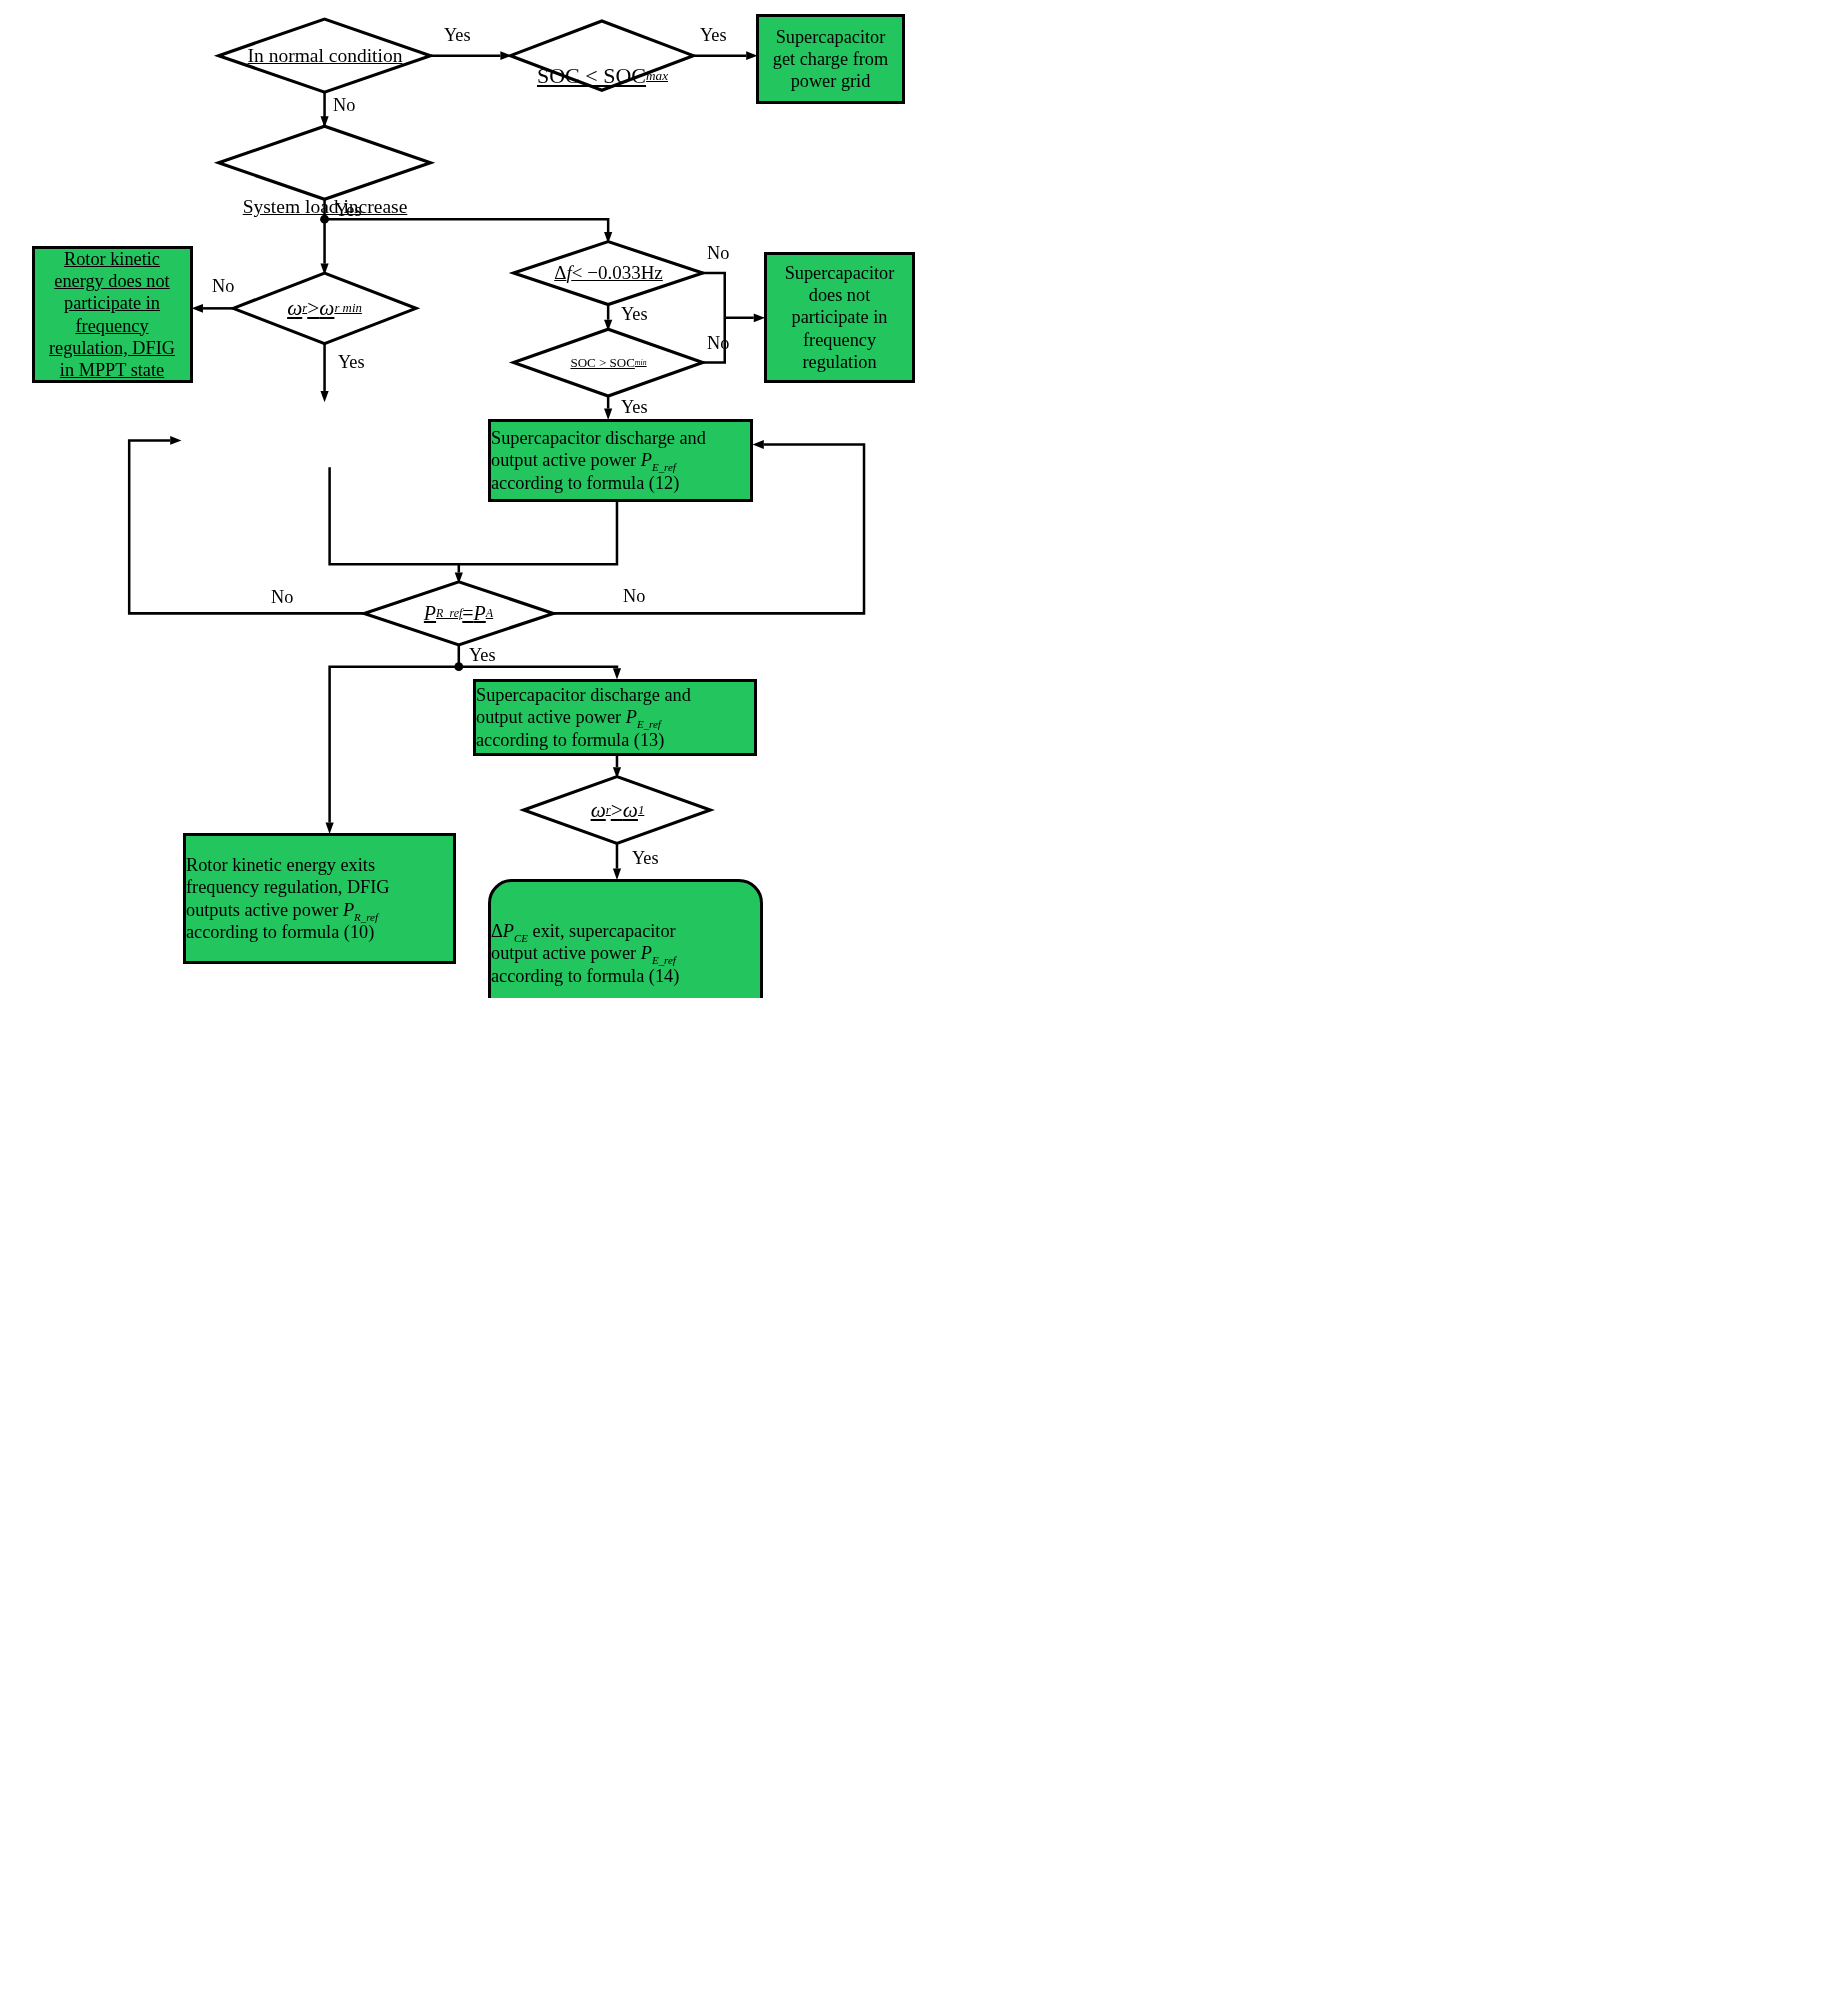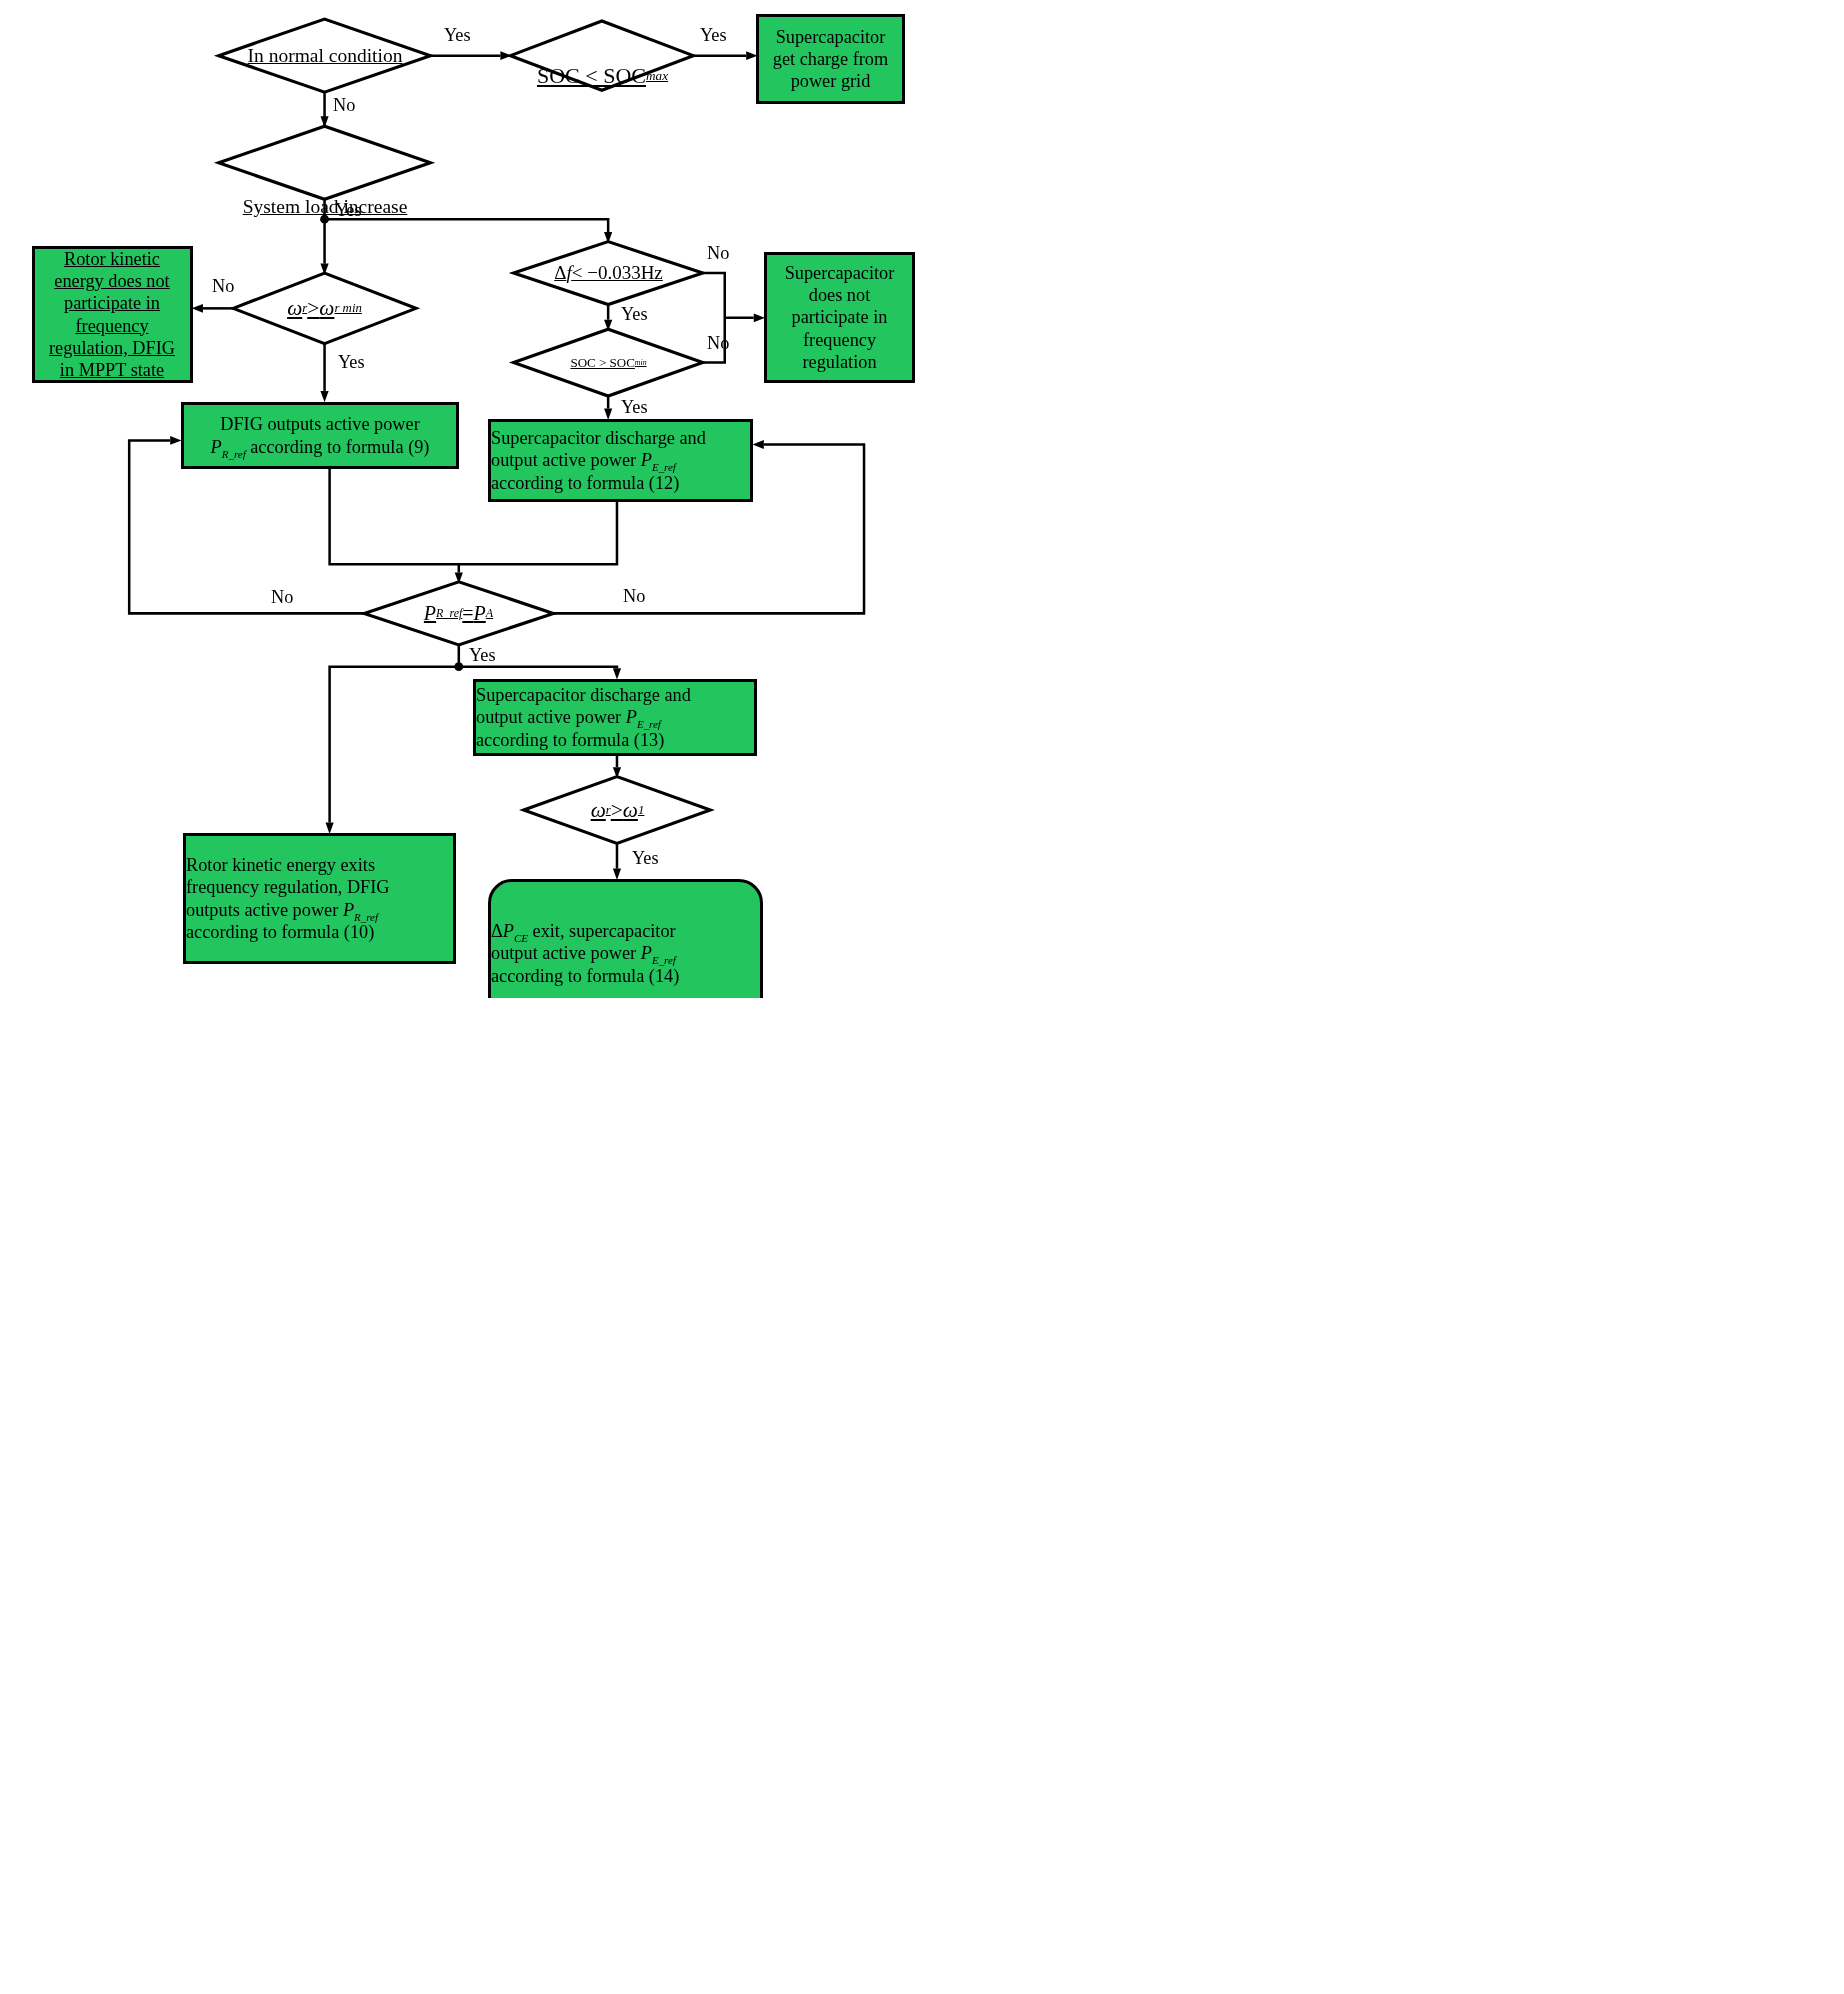--- a/index.html
+++ b/index.html
@@ -116,24 +116,20 @@
     </div>
 
   <div class="box" style="left:764px;top:252px;width:151px;height:131px;">
       <div><span>Supercapacitor</span></div>
       <div><span>does not</span></div>
       <div><span>participate in</span></div>
       <div><span>frequency</span></div>
       <div><span>regulation</span></div>
     </div>
 
-  <div class="box" style="left:181px;top:402px;width:278px;height:67px;">
-      <div><span>DFIG outputs active power</span></div>
-      <div><span class="it">P</span><sub class="it">R_ref</sub><span> according to formula (9)</span></div>
-    </div>
 
   <div class="box left" style="left:488px;top:419px;width:265px;height:83px;">
       <div><span>Supercapacitor discharge and</span></div>
       <div><span>output active power </span><span class="it">P</span><sub class="it">E_ref</sub></div>
       <div><span>according to formula (12)</span></div>
     </div>
 
   <div class="box left" style="left:473px;top:679px;width:284px;height:77px;">
       <div><span>Supercapacitor discharge and</span></div>
       <div><span>output active power </span><span class="it">P</span><sub class="it">E_ref</sub></div>

